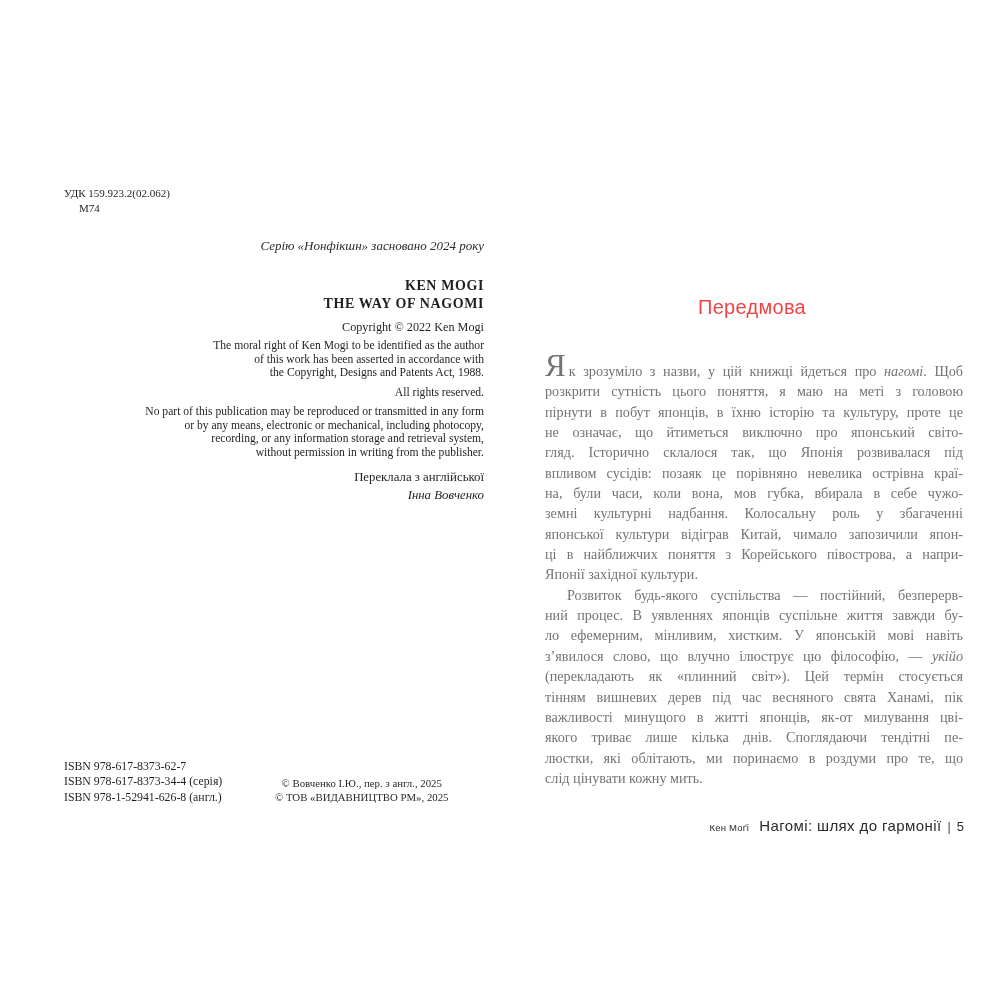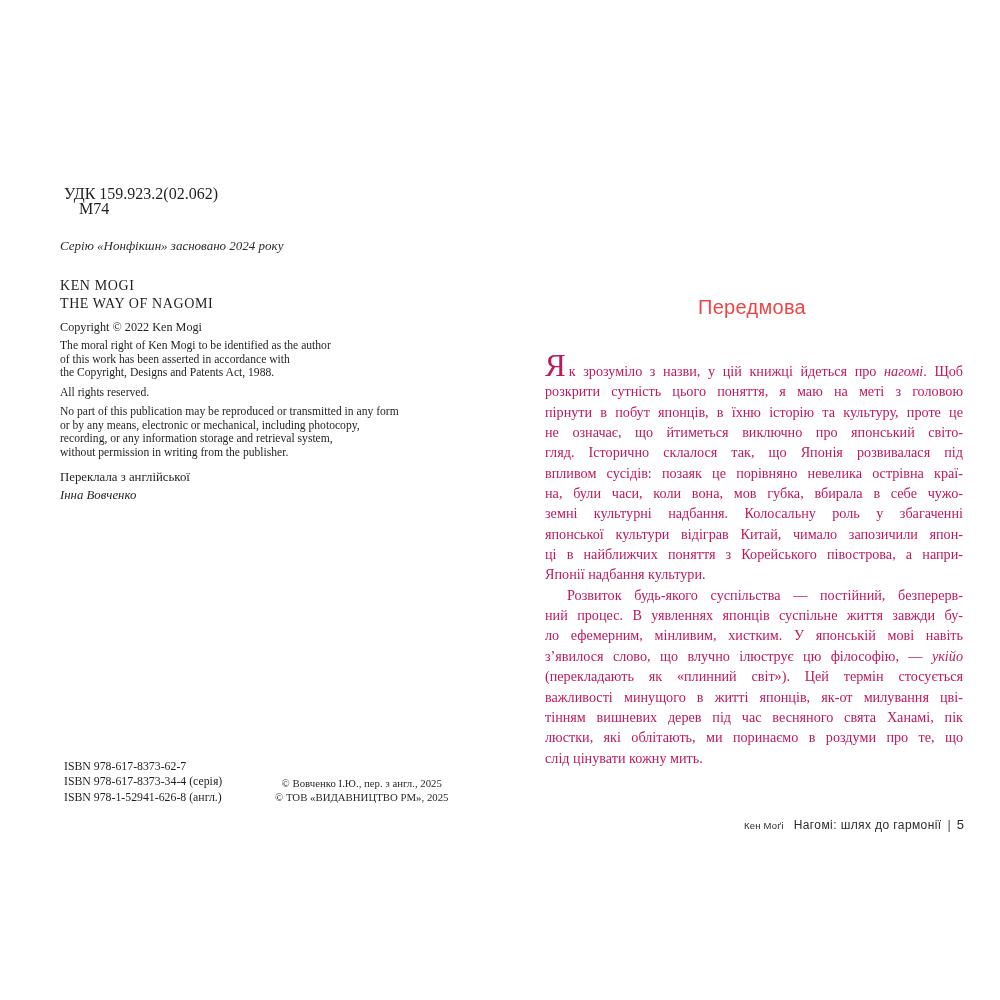--- a/index.html
+++ b/index.html
@@ -3,28 +3,28 @@
 <meta charset="utf-8">
 <style>
   html,body { margin:0; padding:0; background:#ffffff; }
   .canvas {
     position:relative; width:1000px; height:1000px; background:#ffffff;
     font-family:"Liberation Serif", serif; color:#1f1f1f; overflow:hidden;
   }
   .block { position:absolute; }
 
   
-  .lp-center { left:60px; width:424px; text-align:left; }
+  .lp-center { left:60px; width:424px; text-align:right; }
 
-  #udk { left:64px; top:186px; font-size:16px; line-height:15px; text-align:left; }
+  #udk { left:64px; top:186px; font-size:11px; line-height:15px; text-align:left; }
   #udk .m74 { padding-left:15px; }
 
   #series { top:238px; font-style:italic; font-size:13px; color:#2c2c2c; }
 
-  #title-block { top:277px; font-weight:normal; font-size:14px; letter-spacing:0.6px; line-height:17.5px; }
+  #title-block { top:277px; font-weight:bold; font-size:14px; letter-spacing:0.6px; line-height:17.5px; }
 
   #copyright { top:320px; font-size:12.2px; }
 
   #moral { top:339px; font-size:11.6px; line-height:13.5px; }
 
   #rights { top:386px; font-size:11.6px; }
 
   #nopart { top:405px; font-size:11.6px; line-height:13.5px; }
 
   #translator { top:469px; font-size:12.8px; line-height:17.5px; }
@@ -34,33 +34,33 @@
 
   #credits { left:275px; top:777px; font-size:10.8px; line-height:13.6px; text-align:center; color:#2a2a2a; }
 
   
   #heading {
     left:540px; width:424px; top:296px; text-align:center;
     font-family:"Liberation Sans", sans-serif; font-size:20px;
     letter-spacing:0.3px; color:#ef4444;
   }
 
-  #body { left:545px; top:361px; width:418px; font-size:14.2px; line-height:20.35px; color:#be185d; }
+  #body { left:545px; top:361px; width:418px; font-size:14.2px; line-height:20.35px; color:#737373; }
   .bl { text-align:justify; text-align-last:justify; }
   .bl.last { text-align-last:left; }
   .bl.indent { text-indent:22px; }
   .bl em { font-style:italic; }
   .initial { font-size:31px; line-height:0; margin-right:3px; }
 
   #footer {
     left:540px; width:424px; top:817px; text-align:right;
     font-family:"Liberation Sans", sans-serif; color:#2b2b2b; font-size:0;
   }
   .f-author { font-size:9.5px; margin-right:10px; letter-spacing:0.2px; }
-  .f-title  { font-size:12px; letter-spacing:0.4px; }
+  .f-title  { font-size:15px; letter-spacing:0.4px; }
   .f-sep    { font-size:12.5px; margin:0 6px; color:#4a4a4a; font-weight:300; }
   .f-page   { font-size:13px; }
 </style>
 </head>
 <body>
 
 <div class="canvas">
 
   <div>
 
@@ -120,29 +120,30 @@
       <div class="bl"><span class="initial">Я</span><span>к зрозуміло з назви, у цій книжці йдеться про <em>нагомі</em>. Щоб</span></div>
       <div class="bl">розкрити сутність цього поняття, я маю на меті з головою</div>
       <div class="bl">пірнути в побут японців, в їхню історію та культуру, проте це</div>
       <div class="bl">не означає, що йтиметься виключно про японський світо-</div>
       <div class="bl">гляд. Історично склалося так, що Японія розвивалася під</div>
       <div class="bl">впливом сусідів: позаяк це порівняно невелика острівна краї-</div>
       <div class="bl">на, були часи, коли вона, мов губка, вбирала в себе чужо-</div>
       <div class="bl">земні культурні надбання. Колосальну роль у збагаченні</div>
       <div class="bl">японської культури відіграв Китай, чимало запозичили япон-</div>
       <div class="bl">ці в найближчих поняття з Корейського півострова, а напри-</div>
-      <div class="bl last">Японії надбання культури.</div>
+      <div class="bl last">Японії західної культури.</div>
 
       <div class="bl indent">Розвиток будь-якого суспільства — постійний, безперерв-</div>
       <div class="bl">ний процес. В уявленнях японців суспільне життя завжди бу-</div>
       <div class="bl">ло ефемерним, мінливим, хистким. У японській мові навіть</div>
       <div class="bl">з’явилося слово, що влучно ілюструє цю філософію, — <em>укійо</em></div>
       <div class="bl">(перекладають як «плинний світ»). Цей термін стосується</div>
+      <div class="bl">тінням вишневих дерев під час весняного свята Ханамі, пік</div>
       <div class="bl">важливості минущого в житті японців, як-от милування цві-</div>
-      <div class="bl">тінням вишневих дерев під час весняного свята Ханамі, пік</div>
+      <div class="bl">якого триває лише кілька днів. Споглядаючи тендітні пе-</div>
       <div class="bl">люстки, які облітають, ми поринаємо в роздуми про те, що</div>
       <div class="bl last">слід цінувати кожну мить.</div>
     </div>
 
     <div class="block" id="footer">
       <span class="f-author">Кен Моґі</span><span class="f-title">Нагомі: шлях до гармонії</span><span class="f-sep">|</span><span class="f-page">5</span>
     </div>
 
   </div>
 </div>

